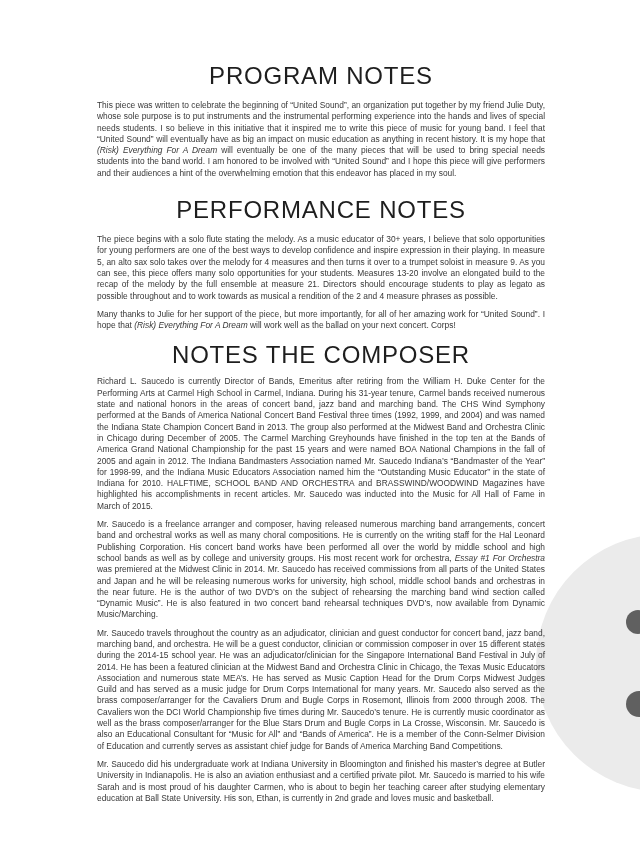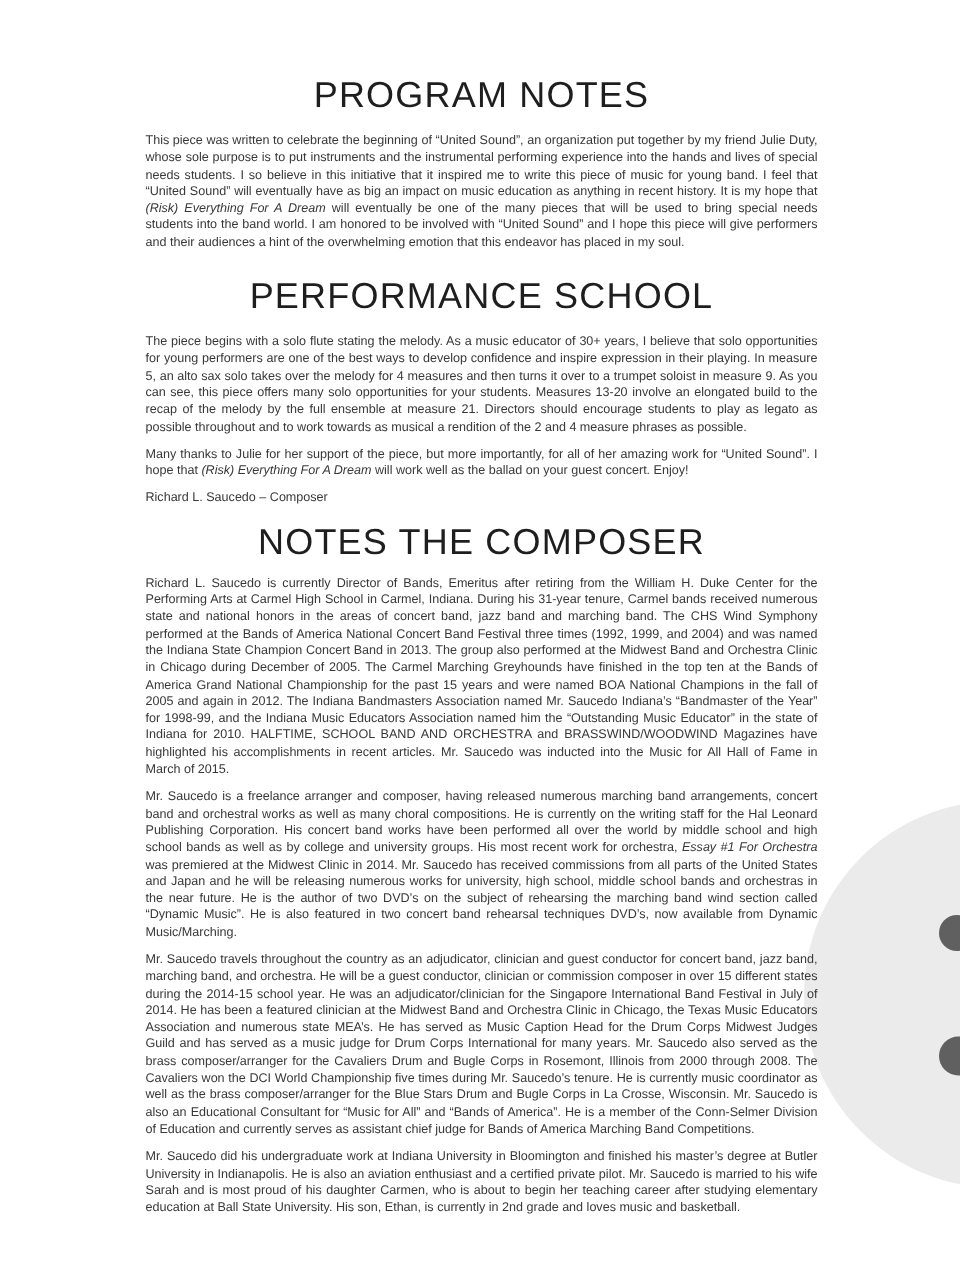--- a/index.html
+++ b/index.html
@@ -9,20 +9,21 @@
     height: 853px;
     background: #ffffff;
     overflow: hidden;
     font-family: "Liberation Sans", sans-serif;
   }
   .content {
     position: relative;
     z-index: 1;
     padding: 50px 95px 0 97px;
     box-sizing: border-box;
+    margin-top: 12px;
   }
   h1.section-title {
     font-family: "Liberation Sans", sans-serif;
     font-weight: 400;
     font-size: 24px;
     line-height: 28px;
     letter-spacing: 0.8px;
     color: #1e1e1e;
     text-align: center;
     margin: 0 0 10px 0;
@@ -71,27 +72,26 @@
   <div class="wm-circle"></div>
   <div class="wm-dot top"></div>
   <div class="wm-dot bottom"></div>
 
   <div class="content">
 
     <h1 class="section-title">PROGRAM NOTES</h1>
 
     <p class="body-text"><span>This piece was written to celebrate the beginning of “United Sound”, an organization put together by my friend Julie Duty, whose sole purpose is to put instruments and the instrumental performing experience into the hands and lives of special needs students. I so believe in this initiative that it inspired me to write this piece of music for young band. I feel that “United Sound” will eventually have as big an impact on music education as anything in recent history. It is my hope that </span><i>(Risk) Everything For A Dream</i><span> will eventually be one of the many pieces that will be used to bring special needs students into the band world. I am honored to be involved with “United Sound” and I hope this piece will give performers and their audiences a hint of the overwhelming emotion that this endeavor has placed in my soul.</span></p>
 
-    <h1 class="section-title spaced">PERFORMANCE SCHOOL</h1>
+    <h1 class="section-title spaced">PERFORMANCE NOTES</h1>
 
     <p class="body-text">The piece begins with a solo flute stating the melody. As a music educator of 30+ years, I believe that solo opportunities for young performers are one of the best ways to develop confidence and inspire expression in their playing. In measure 5, an alto sax solo takes over the melody for 4 measures and then turns it over to a trumpet soloist in measure 9. As you can see, this piece offers many solo opportunities for your students. Measures 13-20 involve an elongated build to the recap of the melody by the full ensemble at measure 21. Directors should encourage students to play as legato as possible throughout and to work towards as musical a rendition of the 2 and 4 measure phrases as possible.</p>
 
-    <p class="body-text"><span>Many thanks to Julie for her support of the piece, but more importantly, for all of her amazing work for “United Sound”. I hope that </span><i>(Risk) Everything For A Dream</i><span> will work well as the ballad on your guest concert. Enjoy!</span></p>
+    <p class="body-text"><span>Many thanks to Julie for her support of the piece, but more importantly, for all of her amazing work for “United Sound”. I hope that </span><i>(Risk) Everything For A Dream</i><span> will work well as the ballad on your next concert. Corps!</span></p>
 
-    <p class="signature">Richard L. Saucedo – Composer</p>
 
     <h1 class="section-title tight">NOTES THE COMPOSER</h1>
 
     <p class="body-text">Richard L. Saucedo is currently Director of Bands, Emeritus after retiring from the William H. Duke Center for the Performing Arts at Carmel High School in Carmel, Indiana. During his 31-year tenure, Carmel bands received numerous state and national honors in the areas of concert band, jazz band and marching band. The CHS Wind Symphony performed at the Bands of America National Concert Band Festival three times (1992, 1999, and 2004) and was named the Indiana State Champion Concert Band in 2013. The group also performed at the Midwest Band and Orchestra Clinic in Chicago during December of 2005. The Carmel Marching Greyhounds have finished in the top ten at the Bands of America Grand National Championship for the past 15 years and were named BOA National Champions in the fall of 2005 and again in 2012. The Indiana Bandmasters Association named Mr. Saucedo Indiana’s “Bandmaster of the Year” for 1998-99, and the Indiana Music Educators Association named him the “Outstanding Music Educator” in the state of Indiana for 2010. HALFTIME, SCHOOL BAND AND ORCHESTRA and BRASSWIND/WOODWIND Magazines have highlighted his accomplishments in recent articles. Mr. Saucedo was inducted into the Music for All Hall of Fame in March of 2015.</p>
 
     <p class="body-text"><span>Mr. Saucedo is a freelance arranger and composer, having released numerous marching band arrangements, concert band and orchestral works as well as many choral compositions. He is currently on the writing staff for the Hal Leonard Publishing Corporation. His concert band works have been performed all over the world by middle school and high school bands as well as by college and university groups. His most recent work for orchestra, </span><i>Essay #1 For Orchestra</i><span> was premiered at the Midwest Clinic in 2014. Mr. Saucedo has received commissions from all parts of the United States and Japan and he will be releasing numerous works for university, high school, middle school bands and orchestras in the near future. He is the author of two DVD’s on the subject of rehearsing the marching band wind section called “Dynamic Music”. He is also featured in two concert band rehearsal techniques DVD’s, now available from Dynamic Music/Marching.</span></p>
 
     <p class="body-text">Mr. Saucedo travels throughout the country as an adjudicator, clinician and guest conductor for concert band, jazz band, marching band, and orchestra. He will be a guest conductor, clinician or commission composer in over 15 different states during the 2014-15 school year. He was an adjudicator/clinician for the Singapore International Band Festival in July of 2014. He has been a featured clinician at the Midwest Band and Orchestra Clinic in Chicago, the Texas Music Educators Association and numerous state MEA’s. He has served as Music Caption Head for the Drum Corps Midwest Judges Guild and has served as a music judge for Drum Corps International for many years. Mr. Saucedo also served as the brass composer/arranger for the Cavaliers Drum and Bugle Corps in Rosemont, Illinois from 2000 through 2008. The Cavaliers won the DCI World Championship five times during Mr. Saucedo’s tenure. He is currently music coordinator as well as the brass composer/arranger for the Blue Stars Drum and Bugle Corps in La Crosse, Wisconsin. Mr. Saucedo is also an Educational Consultant for “Music for All” and “Bands of America”. He is a member of the Conn-Selmer Division of Education and currently serves as assistant chief judge for Bands of America Marching Band Competitions.</p>
 
     <p class="body-text">Mr. Saucedo did his undergraduate work at Indiana University in Bloomington and finished his master’s degree at Butler University in Indianapolis. He is also an aviation enthusiast and a certified private pilot. Mr. Saucedo is married to his wife Sarah and is most proud of his daughter Carmen, who is about to begin her teaching career after studying elementary education at Ball State University. His son, Ethan, is currently in 2nd grade and loves music and basketball.</p>

